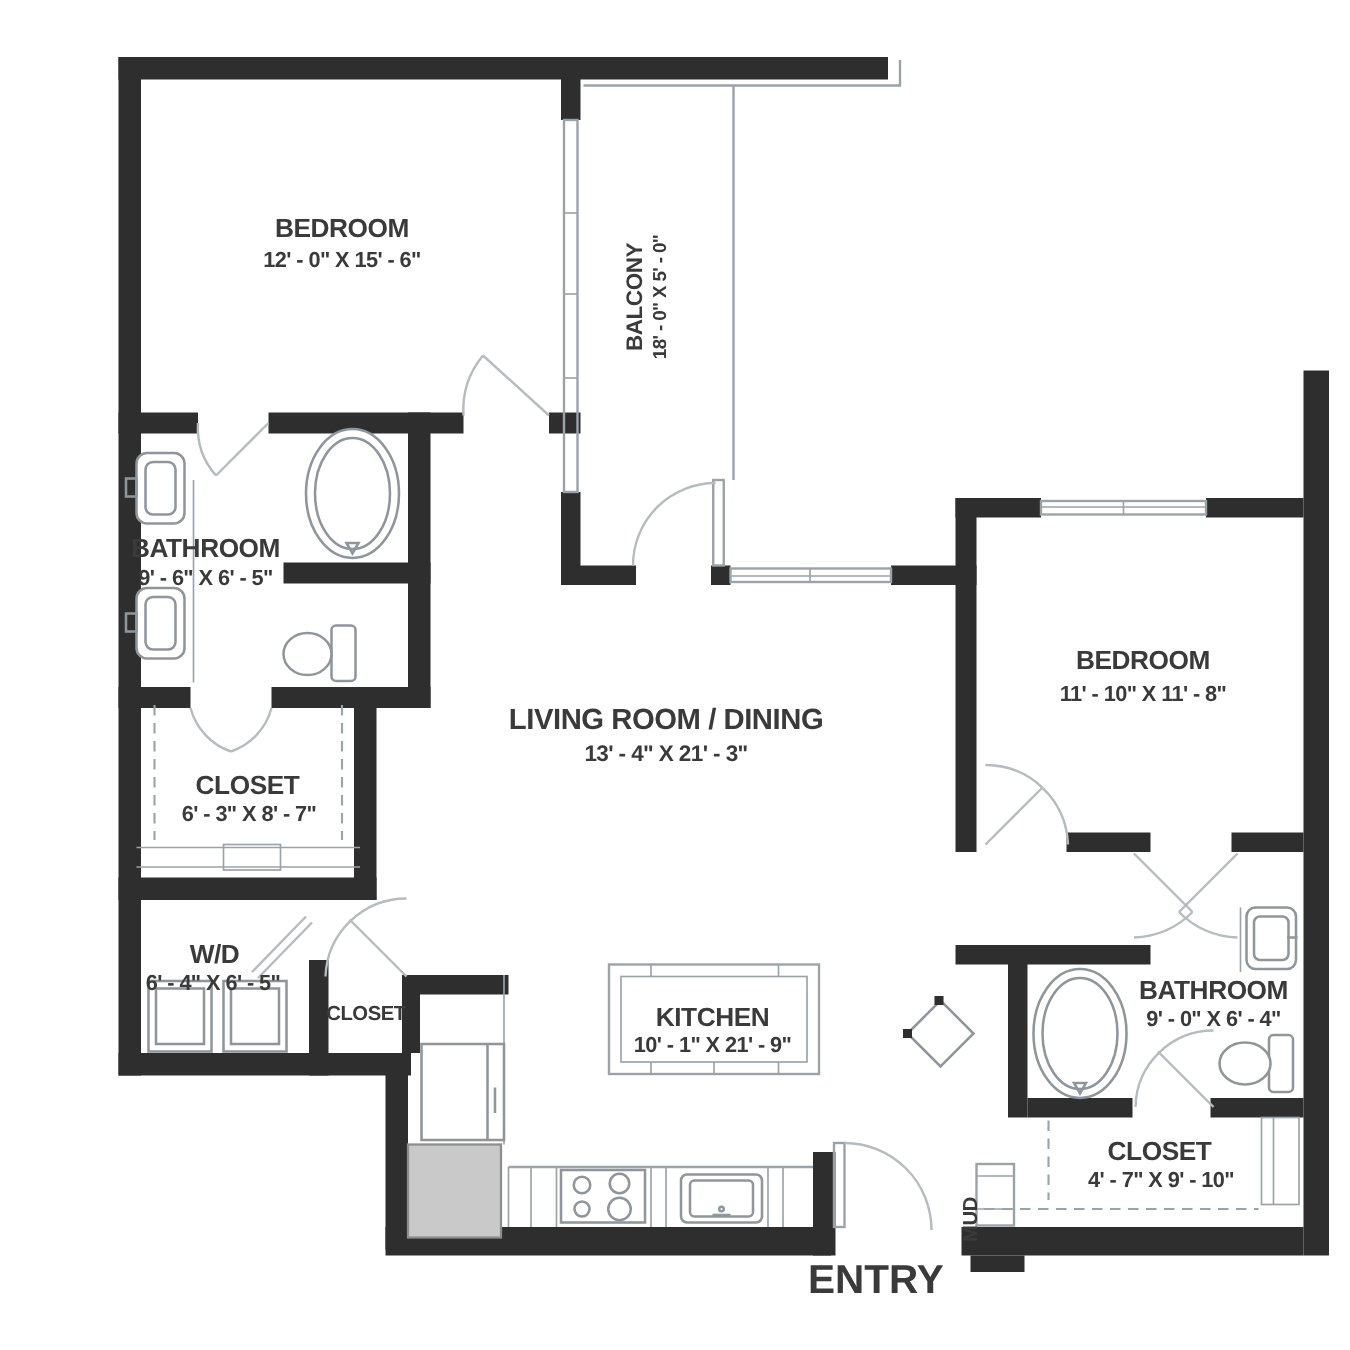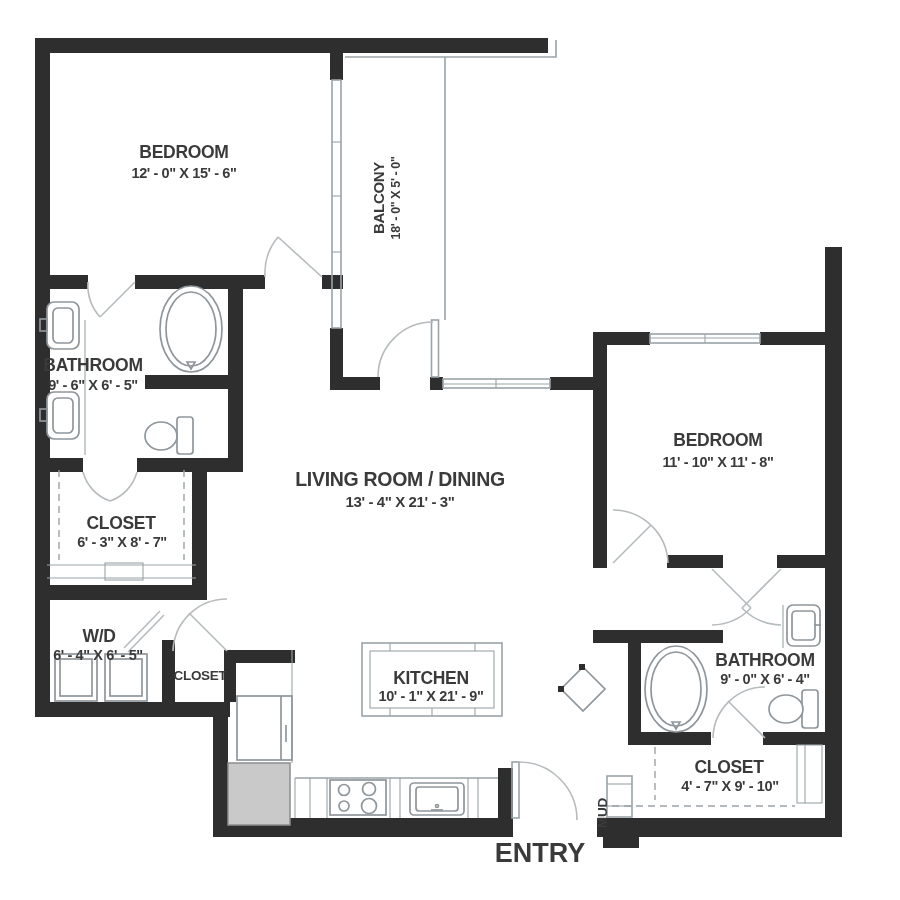--- a/index.html
+++ b/index.html
@@ -1,20 +1,20 @@
 <!DOCTYPE html>
 <html style="--wall: #2e2e2e; --line: #9aa3a8; --fixture: #8f969b; --text: #3a3a3a; --accent-fill: #c9c9c9; --background: #ffffff; --door: #b6bbbe;"><head>
 <meta charset="utf-8">
 <style>
   :root{
     --wall:#2e2e2e; --line:#9aa3a8; --fixture:#8f969b; --text:#3a3a3a;
     --accent-fill:#c9c9c9; --background:#ffffff; --door:#b6bbbe;
   }
   html,body{margin:0;padding:0;background:var(--background);}
-  .stage{width:768px;height:900px;position:relative;background:var(--background);}
+  .stage{width:768px;height:900px;position:relative;background:var(--background);padding-left:44px;}
   svg{display:block;}
   .wall{fill:var(--wall);stroke:none;}
   .thin{stroke:var(--line);stroke-width:1.6;fill:none;}
   .thin2{stroke:var(--line);stroke-width:1.1;fill:none;}
   .door{stroke:var(--door);stroke-width:1.6;fill:none;}
   .fixture{stroke:var(--fixture);stroke-width:1.7;fill:#fff;}
   .fixture-nf{stroke:var(--fixture);stroke-width:1.7;fill:none;}
   .dash{stroke:var(--line);stroke-width:1.4;stroke-dasharray:7 5;fill:none;}
   .accent{fill:var(--accent-fill);stroke:#8d8d8d;stroke-width:1.5;}
   text{fill:var(--text);font-family:"Liberation Sans","DejaVu Sans",sans-serif;font-weight:bold;}

